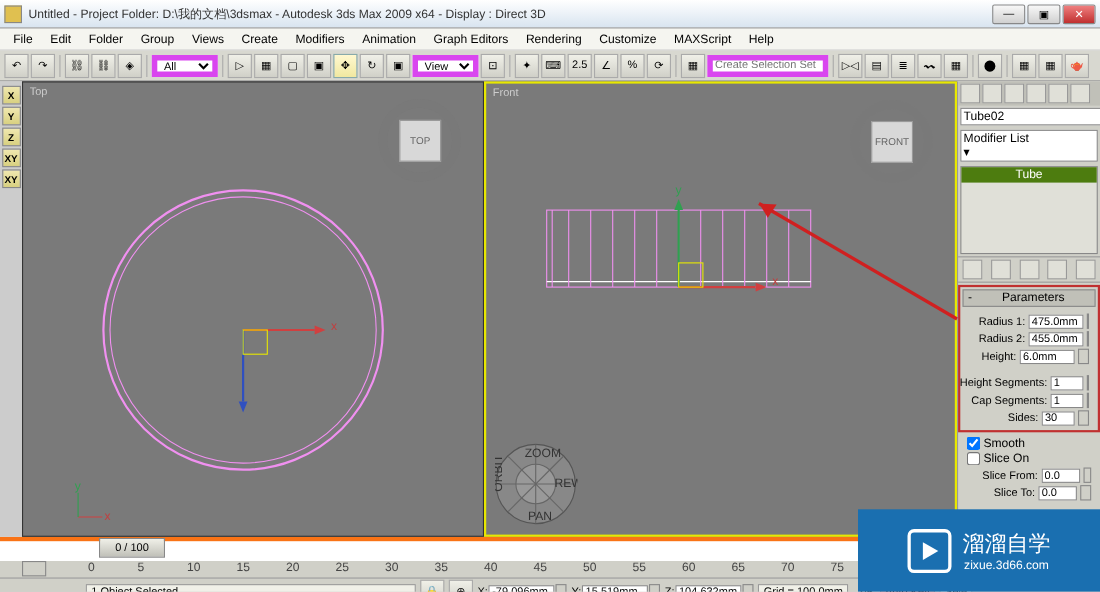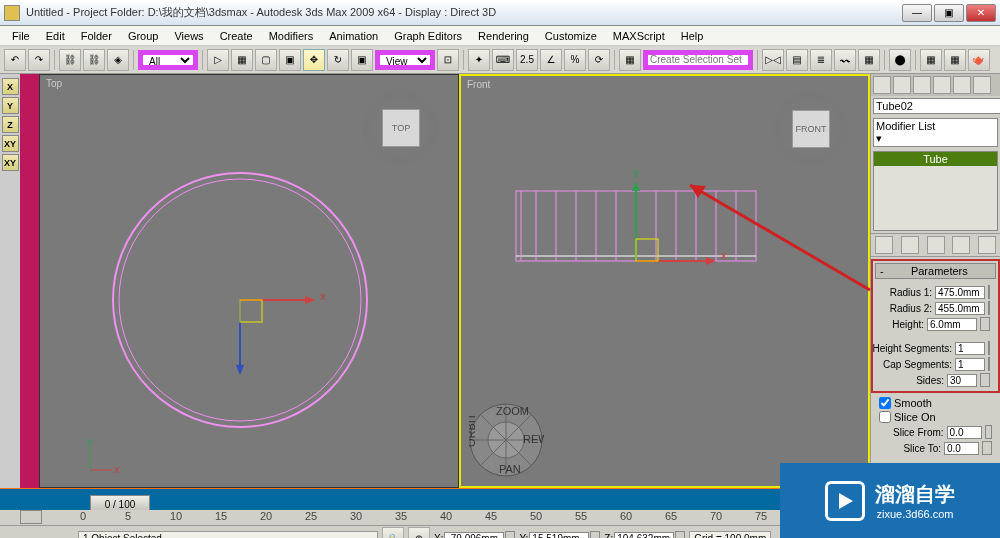--- a/index.html
+++ b/index.html
@@ -21,21 +21,21 @@
 .toolbar { height: 28px; background: #d8d8d0; display: flex; align-items: center; padding: 0 4px; gap: 2px; border-bottom: 1px solid #999; }
 .tbtn { width: 22px; height: 22px; border: 1px solid #aaa; background: linear-gradient(#f0f0e8,#d0d0c8); display: flex; align-items: center; justify-content: center; cursor: pointer; font-size: 10px; }
 .tbtn.active { border: 1px solid #8aa; background: linear-gradient(#fff8d0,#f0e8a0); }
 .tsep { width: 1px; height: 20px; background: #aaa; margin: 0 2px; }
 .tsel { height: 20px; border: 5px solid #d946ef; background: #fff; font-size: 10px; padding: 0 2px; }
 
 
 .main { display: flex; height: 414px; }
 .leftaxis { width: 20px; background: #cccccc; display: flex; flex-direction: column; align-items: center; padding-top: 4px; gap: 2px; }
 .axisbtn { width: 17px; height: 17px; background: linear-gradient(#f0e8b0,#d8d080); border: 1px solid #888; font-size: 9px; font-weight: bold; display: flex; align-items: center; justify-content: center; cursor: pointer; }
-.viewports { display: flex; flex: 1; background: #be185d; padding-left: 19px; }
+.viewports { display: flex; flex: 1; background: #737373; }
 .vp { position: relative; background: #7a7a7a; border: 1px solid #333; }
 .vp.active { border: 2px solid #e8e800; }
 .vp-label { position: absolute; top: 3px; left: 6px; color: #ccc; font-size: 10px; }
 .viewcube { position: absolute; top: 15px; right: 20px; width: 75px; height: 75px; }
 .viewcube .ring { width: 75px; height: 75px; border: 8px solid rgba(120,120,120,.5); border-radius: 50%; position: absolute; }
 .viewcube .face { width: 38px; height: 38px; background: #d8d8d8; position: absolute; left: 19px; top: 19px; display: flex; align-items: center; justify-content: center; font-size: 9px; color: #666; border: 1px solid #999; }
 
 
 .rightpanel { width: 130px; background: #d0d0c8; display: flex; flex-direction: column; border-left: 1px solid #999; }
 .rp-tabs { height: 22px; display: flex; gap: 2px; padding: 2px; background: #c0c0b8; }
@@ -51,39 +51,39 @@
 .rollout-header .minus { margin-right: 4px; }
 .rollout-body { padding: 2px 6px 2px 2px; border: 2px solid #c03030; margin: 0 2px; }
 .param-row { display: flex; align-items: center; justify-content: flex-end; margin: 2px 0; gap: 3px; }
 .param-row label { font-size: 10px; white-space: nowrap; padding-left: 14px; }
 .param-row input { width: 50px; border: 1px solid #888; padding: 0 2px; font-size: 10px; background: #fff; }
 .spinner { width: 10px; height: 14px; background: #d0d0c8; border: 1px solid #888; }
 .chk-row { display: flex; align-items: center; justify-content: flex-start; gap: 3px; margin: 2px 0; font-size: 10px; }
 .chk-row input[type=checkbox]{ width:12px; height:12px; }
 
 
-.slider-row { height: 22px; background: #0369a1; display: flex; align-items: flex-end; border-top: 1px solid #f97316; }
+.slider-row { height: 22px; background: #ffffff; display: flex; align-items: flex-start; border-top: 4px solid #f97316; }
 .slider-track { flex: 1; position: relative; height: 12px; }
 .slider-btn { position: absolute; left: 60px; top: -3px; width: 60px; height: 18px; background: linear-gradient(#f0f0e8,#c0c0b8); border: 1px solid #888; font-size: 10px; display:flex; align-items:center; justify-content:center; }
 .ruler { height: 16px; background: #d0d0c8; display: flex; font-size: 9px; color: #444; padding-left: 80px; position: relative; border-bottom: 1px solid #999; }
 .ruler span { position: absolute; }
 .status { height: 24px; background: #d0d0c8; display: flex; align-items: center; gap: 4px; padding: 0 4px; }
 .status .box { border: 1px solid #999; background: #f0f0e8; padding: 1px 4px; font-size: 10px; }
 .status .coord { display: flex; align-items: center; gap: 1px; }
 .status .coord label { font-size: 10px; }
 .status .coord input { width: 60px; border: 1px solid #888; font-size: 10px; padding: 0 2px; }
 
 
 .red-arrow { position: absolute; pointer-events: none; }
 
 
 .watermark { position: absolute; right: 0; bottom: 0; width: 220px; height: 75px; background: #1a6fb0; color: #fff; display: flex; align-items: center; justify-content: center; gap: 10px; }
 .watermark .play { width: 40px; height: 40px; border: 3px solid #fff; border-radius: 6px; display:flex; align-items:center; justify-content:center; }
 .watermark .txt { display:flex; flex-direction:column; align-items:center; }
-.watermark .big { font-size: 20px; font-weight: bold; }
+.watermark .big { font-size: 20px; font-weight: normal; }
 .watermark .small { font-size: 11px; }
 
 
 .vp svg { position: absolute; top: 0; left: 0; }
 
 .steerwheel { position: absolute; bottom: 8px; left: 8px; width: 75px; height: 75px; margin-top: 12px; }
 </style>
 </head>
 <body>
 

